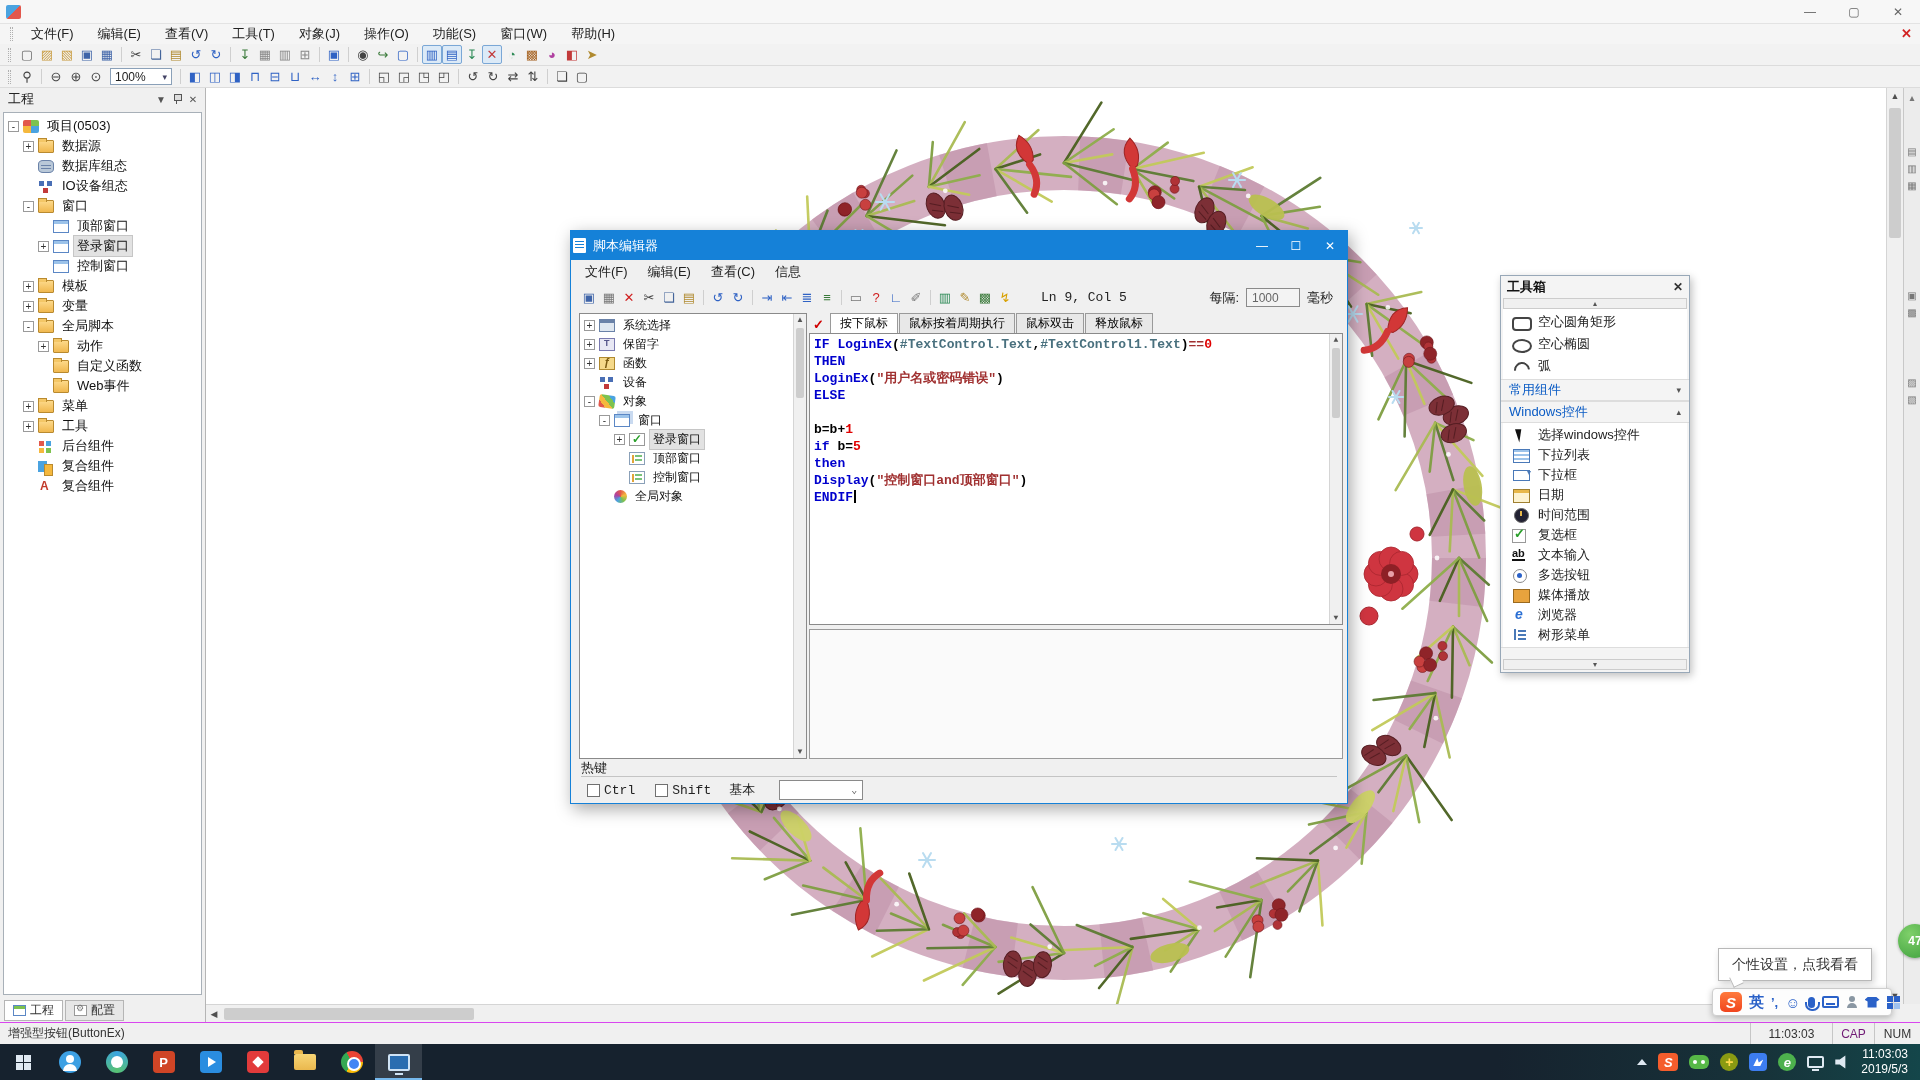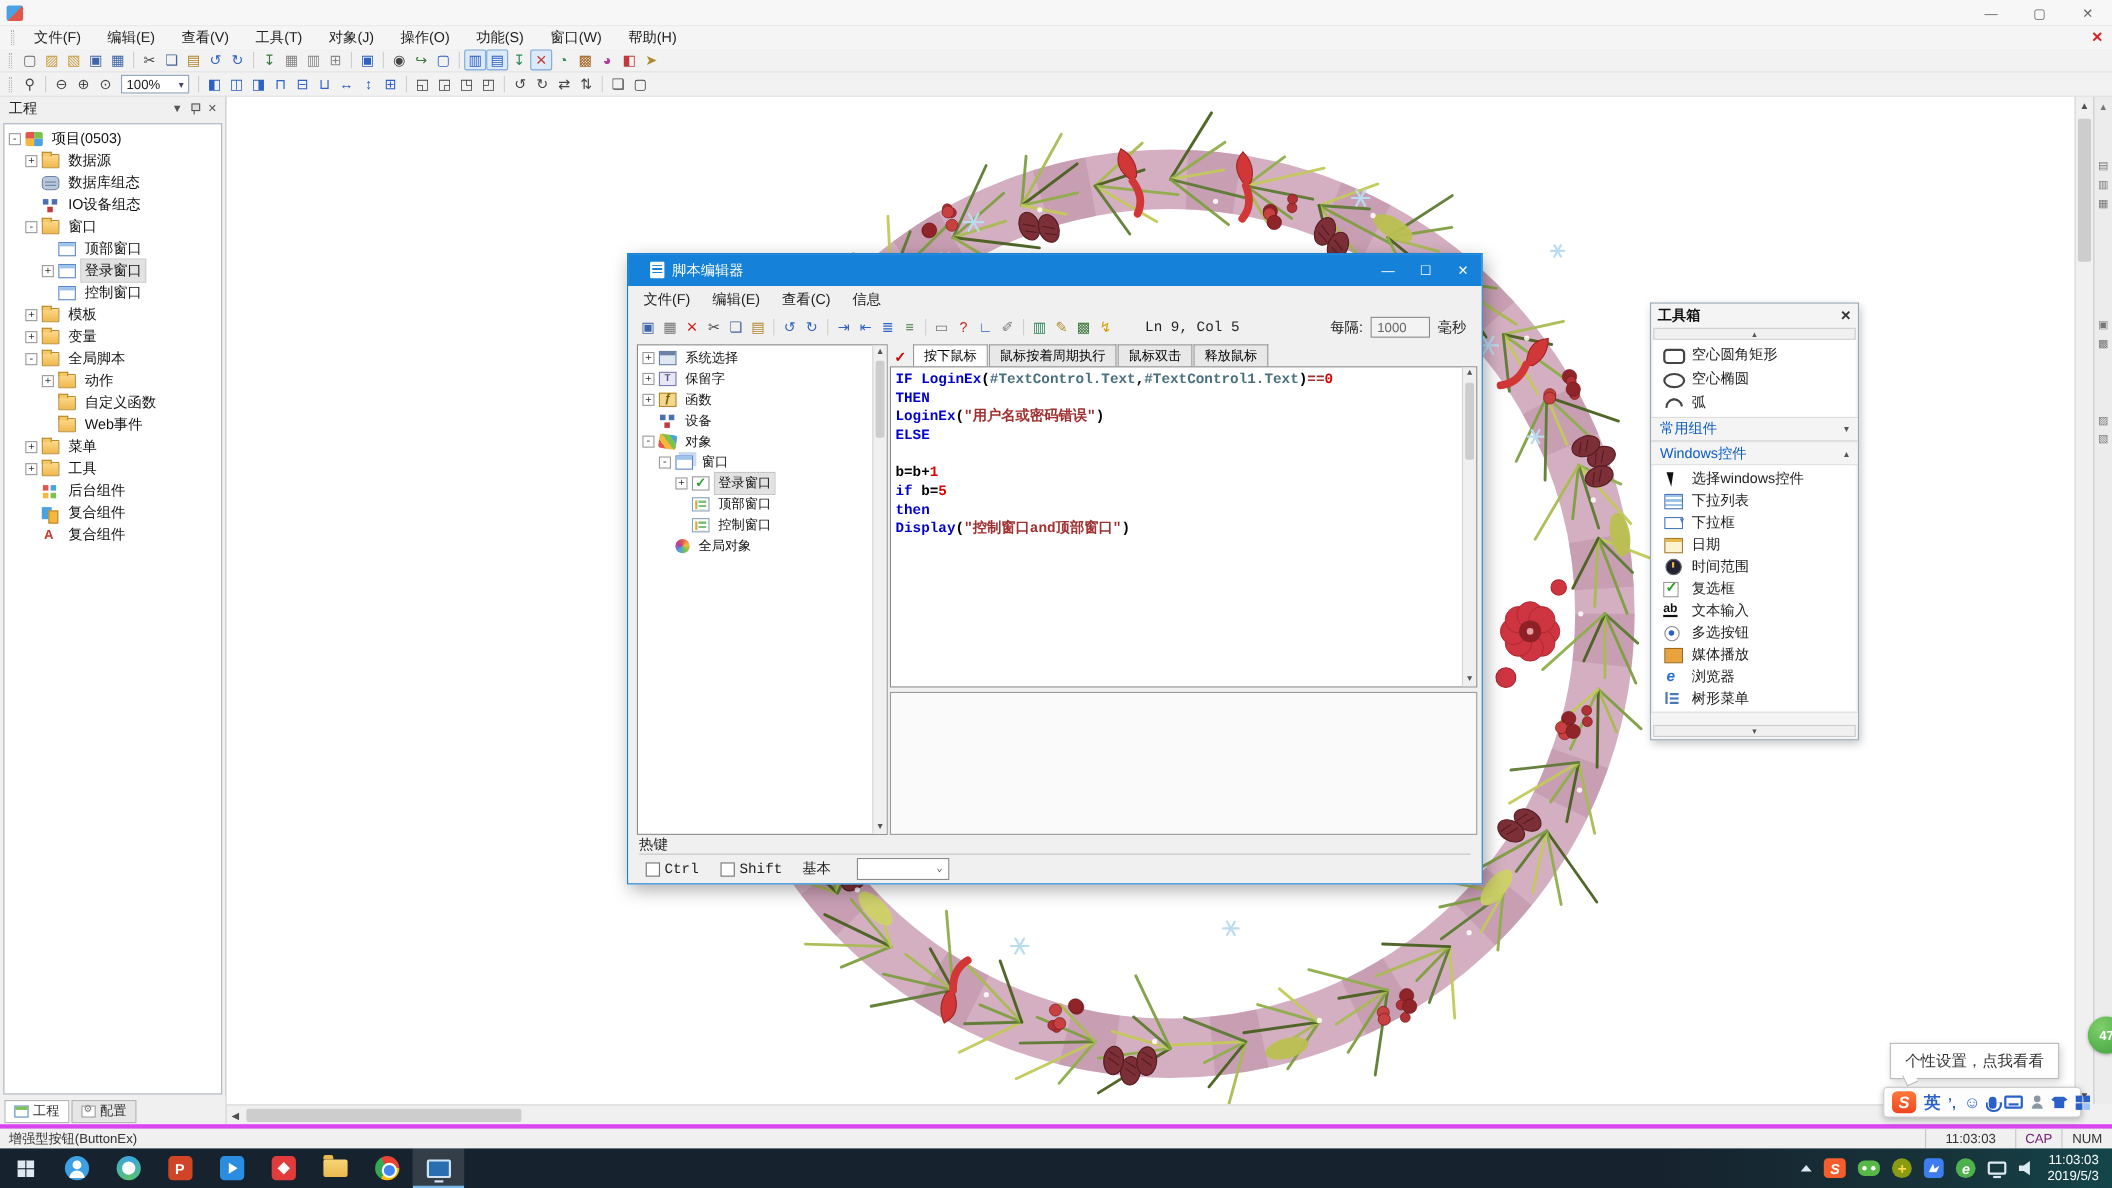--- a/index.html
+++ b/index.html
@@ -82,21 +82,21 @@
 .sarrow{height:16px;text-align:center;font-size:9px;line-height:16px;color:#505050}
 #vthumb{position:absolute;left:2px;right:2px;top:20px;height:130px;background:#cdcdcd;border-radius:2px}
 #vs-down{position:absolute;bottom:0;left:0;right:0}
 #hscroll{left:206px;top:1004px;width:1680px;height:18px;background:#f0f0f0;border-top:1px solid #d5d5d5;display:flex;align-items:center}
 .harrow{width:16px;text-align:center;font-size:9px;color:#505050;flex:none}
 #hthumb{width:250px;height:12px;background:#cdcdcd;border-radius:2px;margin-left:2px}
 #scorner{left:1886px;top:1004px;width:34px;height:18px;background:#f0f0f0}
 #dock{left:1903px;top:88px;width:17px;height:916px;background:#ececec;border-left:1px solid #c8c8c8;display:flex;flex-direction:column;align-items:center}
 .dock-ic{font-size:10px;color:#777;line-height:12px}
 
-#statusbar{left:0;top:1022px;width:1920px;height:22px;background:#f0f0f0;border-top:4px solid #d946ef;display:flex;align-items:center;font-size:12px;color:#333}
+#statusbar{left:0;top:1022px;width:1920px;height:22px;background:#f0f0f0;border-top:1px solid #d946ef;display:flex;align-items:center;font-size:12px;color:#333}
 #sb-left{padding-left:8px}
 #sb-right{margin-left:auto;display:flex;height:100%}
 .sb-cell{border-left:1px solid #c6c6c6;display:flex;align-items:center;justify-content:center}
 #sb-time{width:82px}#sb-cap{width:42px;color:#701a75}#sb-num{width:46px;color:#333}
 #taskbar{left:0;top:1044px;width:1920px;height:36px;background:linear-gradient(90deg,#16222e 0 78%,#17333a 92%,#14464a 100%);display:flex;align-items:stretch;color:#fff}
 #start{width:46px;display:flex;align-items:center;justify-content:center}
 .winflag{width:15px;height:15px;background:linear-gradient(#16222e,#16222e) 7px 0/1px 15px no-repeat,linear-gradient(#16222e,#16222e) 0 7px/15px 1px no-repeat,#dfe9f2}
 .tk-tile{width:47px;display:flex;align-items:center;justify-content:center;position:relative}
 .tk-tile.active{background:rgba(255,255,255,.13);box-shadow:inset 0 -2px 0 #76b9ed}
 .tk-person{width:22px;height:22px;border-radius:50%;background:#3da0e3;position:relative}
@@ -123,21 +123,21 @@
 .tr-plus{width:18px;height:18px;border-radius:50%;background:#8a9a12;color:#ffd94a;font-weight:bold;font-size:14px;display:flex;align-items:center;justify-content:center}
 .tr-blue{width:18px;height:18px;border-radius:4px;background:#3d7df0;position:relative}
 .tr-blue::after{content:'';position:absolute;left:4px;top:5px;width:10px;height:8px;background:#fff;clip-path:polygon(0 100%,40% 0,55% 55%,100% 20%,70% 100%)}
 .tr-e{width:18px;height:18px;border-radius:50%;background:#4db14d;color:#fff;font-weight:bold;font-style:italic;font-size:13px;display:flex;align-items:center;justify-content:center}
 .tr-net{width:17px;height:12px;border:2px solid #dfe9f2;border-radius:2px;position:relative}
 .tr-net::after{content:'';position:absolute;left:3px;bottom:-5px;width:7px;height:2px;background:#dfe9f2}
 .tr-spk{width:14px;height:14px;background:#dfe9f2;clip-path:polygon(0 32%,32% 32%,72% 4%,72% 96%,32% 68%,0 68%)}
 #tk-clock{display:flex;flex-direction:column;justify-content:center;align-items:flex-end;font-size:12px;line-height:15px;padding:0 12px 0 4px}
 
 #dialog{left:570px;top:230px;width:778px;height:574px;background:#f0f0f0;border:1px solid #1581d8;box-shadow:3px 5px 16px rgba(0,0,0,.35);z-index:10}
-#dlg-title{height:29px;background:#1581d8;display:flex;align-items:center;color:#fff;font-size:13px;padding-left:20px}
+#dlg-title{height:29px;background:#1581d8;display:flex;align-items:center;color:#fff;font-size:13px;padding-left:2px}
 #dlg-icon{width:13px;height:15px;background:#fff;border-radius:1px;margin-right:7px;position:relative}
 #dlg-icon::after{content:'';position:absolute;left:2px;top:3px;right:2px;height:8px;background:repeating-linear-gradient(#1581d8 0 1px,transparent 1px 3px)}
 #dlg-controls{margin-left:auto;display:flex;height:100%}
 .dbtn{width:34px;display:flex;align-items:center;justify-content:center;font-size:12px;color:#fff}
 #dlg-menu{height:24px;display:flex;align-items:center;font-size:13px;color:#222;padding-left:4px}
 .dmenu-item{padding:0 10px}
 #dlg-toolbar{height:27px;display:flex;align-items:center;padding-left:8px}
 .dlg-pos{font-family:"Liberation Mono",monospace;font-size:13px;color:#222;margin-left:26px;white-space:nowrap}
 #dlg-interval{margin-left:auto;display:flex;align-items:center;gap:7px;padding-right:14px;font-size:13px;color:#222}
 #interval-input{width:54px;height:19px;border:1px solid #8a8a8a;background:#f3f3f3;color:#666;font-size:12px;padding:0 5px;display:flex;align-items:center}
@@ -1195,20 +1195,21 @@
     <div id="code-lines">
         <div class="cl"><span class="tok-kw">IF </span><span class="tok-fn">LoginEx</span><span class="tok-pln">(</span><span class="tok-obj">#TextControl.Text</span><span class="tok-pln">,</span><span class="tok-obj">#TextControl1.Text</span><span class="tok-pln">)</span><span class="tok-op">==</span><span class="tok-num">0</span></div>
         <div class="cl"><span class="tok-kw">THEN</span></div>
         <div class="cl"><span class="tok-fn">LoginEx</span><span class="tok-pln">(</span><span class="tok-str">"用户名或密码错误"</span><span class="tok-pln">)</span></div>
         <div class="cl"><span class="tok-kw">ELSE</span></div>
         <div class="cl">&nbsp;</div>
         <div class="cl"><span class="tok-pln">b=b+</span><span class="tok-num">1</span></div>
         <div class="cl"><span class="tok-kw">if </span><span class="tok-pln">b=</span><span class="tok-num">5</span></div>
         <div class="cl"><span class="tok-kw">then</span></div>
         <div class="cl"><span class="tok-fn">Display</span><span class="tok-pln">(</span><span class="tok-str">"控制窗口and顶部窗口"</span><span class="tok-pln">)</span></div>
+        <div class="cl"><span class="tok-kw">ENDIF</span><span class="caret"></span></div>
       </div>
     <div class="panel-vscroll">
       <div class="pv-up">▲</div>
       <div class="pv-th"></div>
       <div class="pv-dn">▼</div>
     </div>
   </div>
   <div id="dlg-msg"></div>
   <div id="dlg-hotkey">
     <div id="hk-line"></div>

